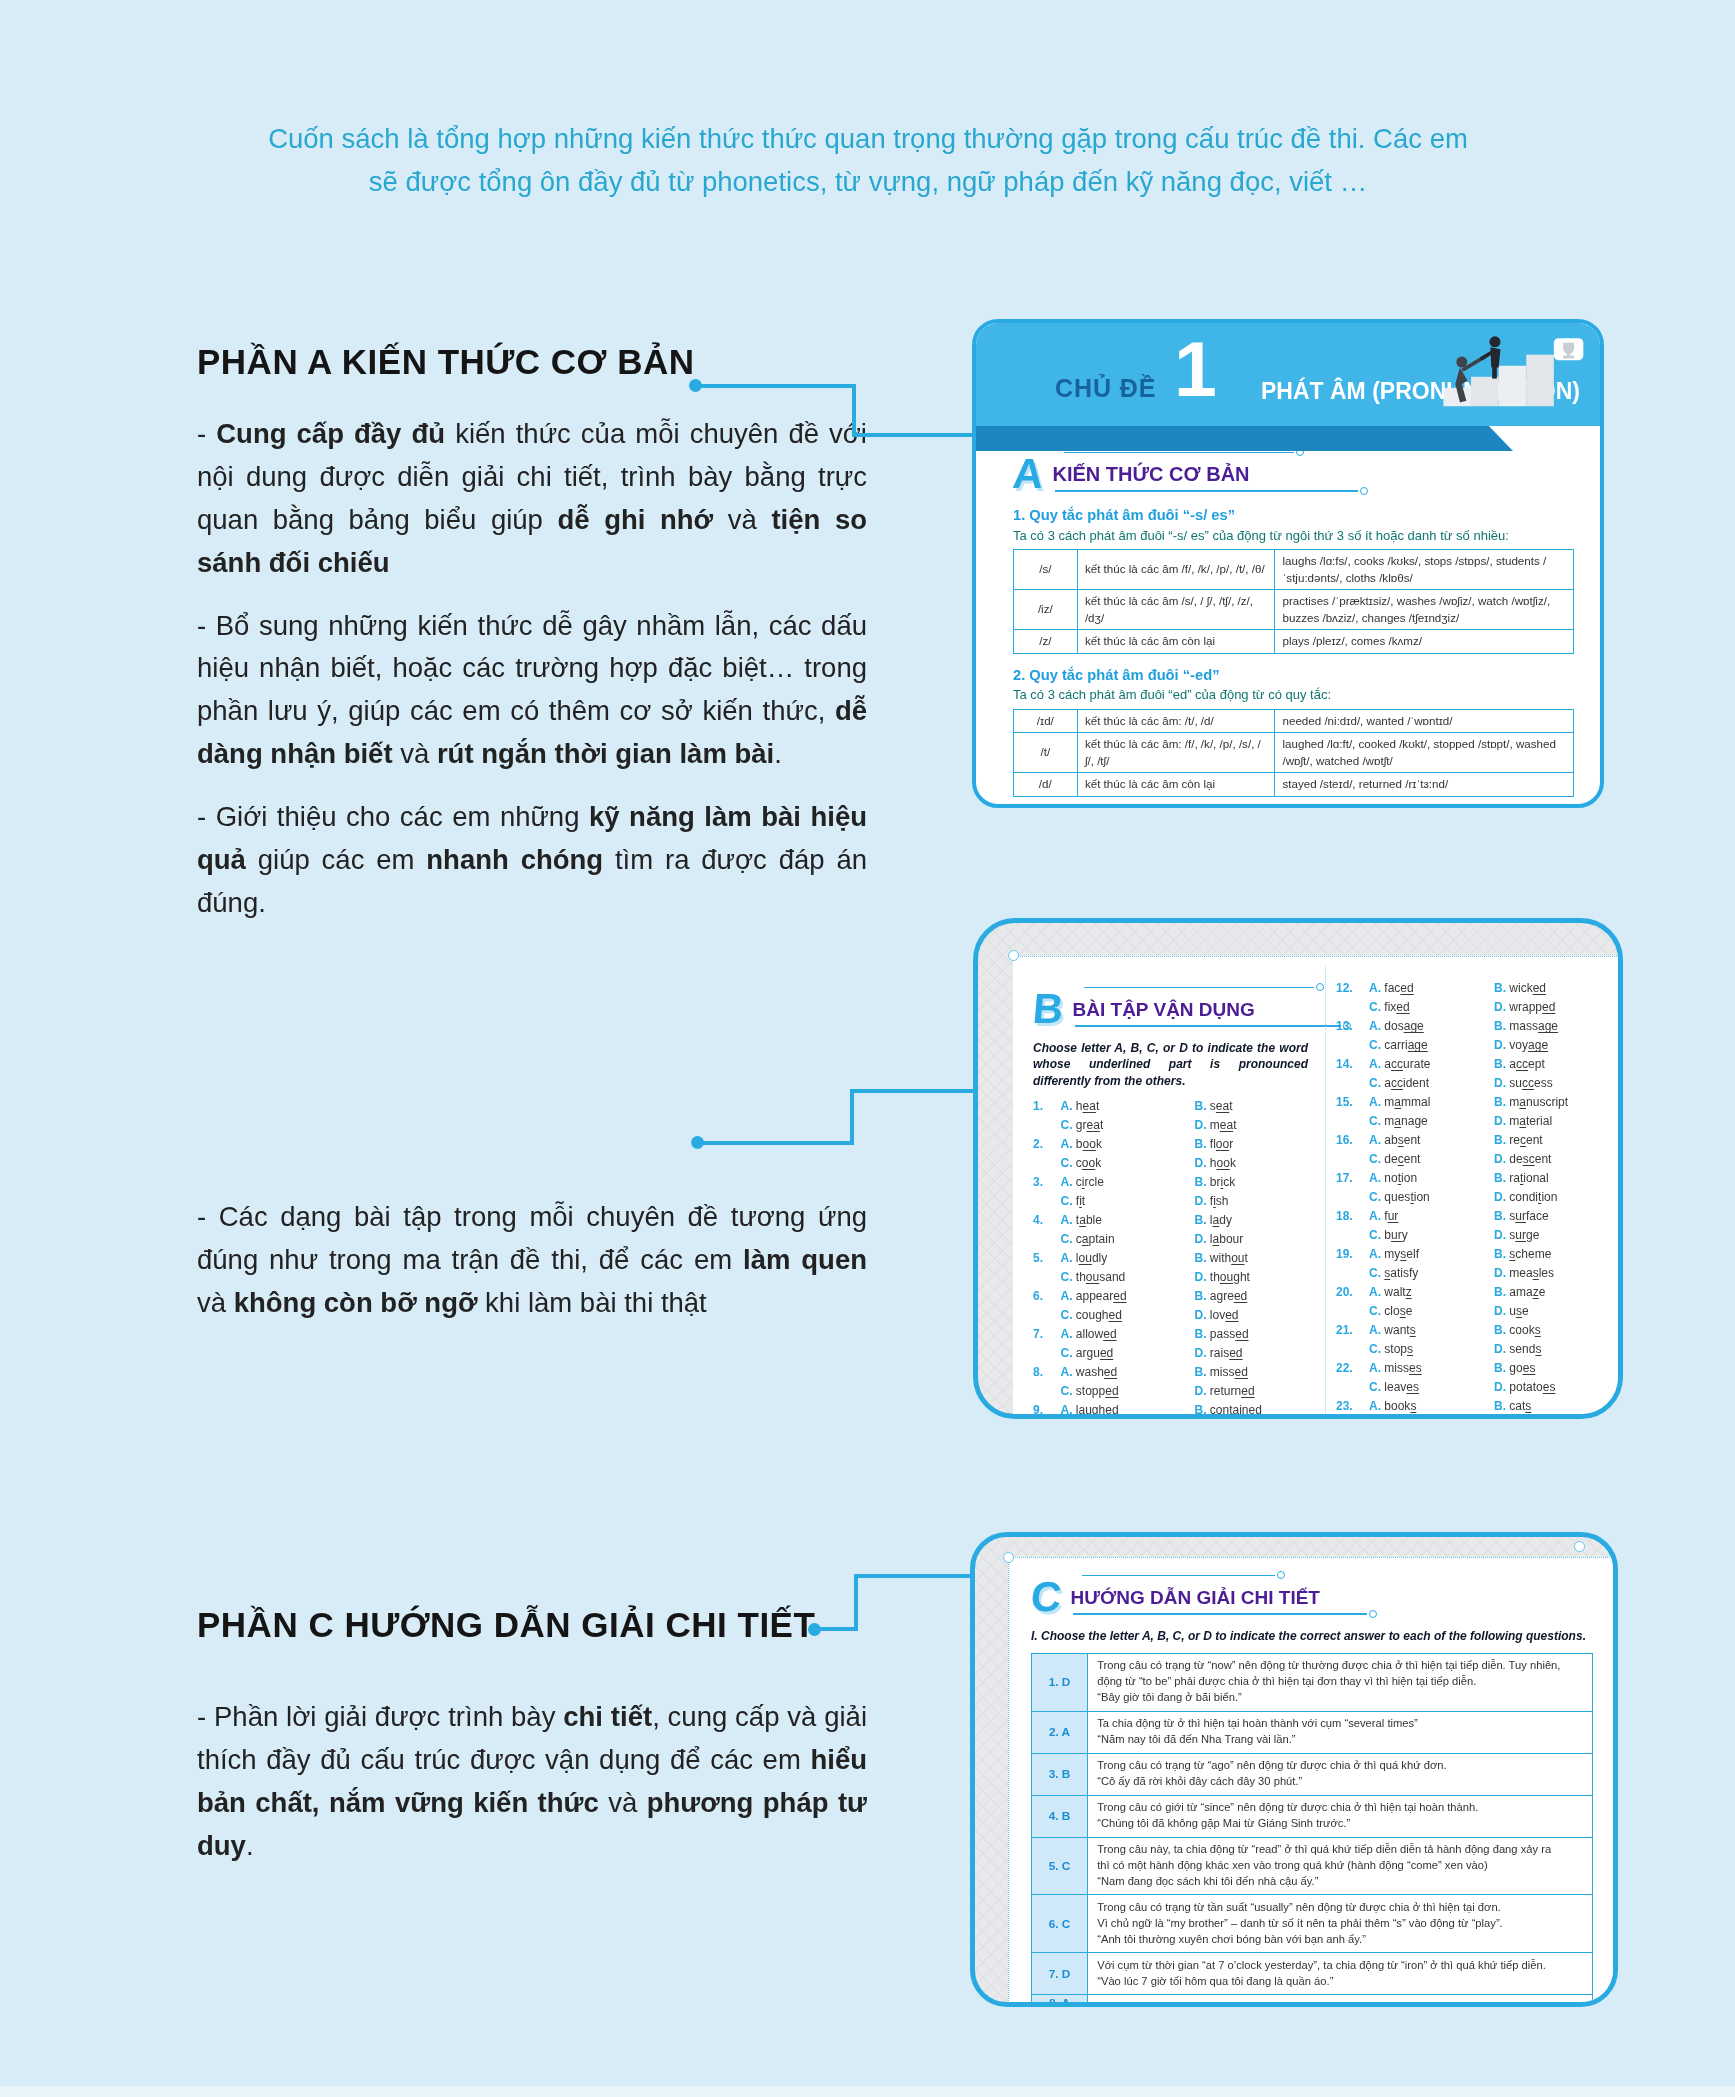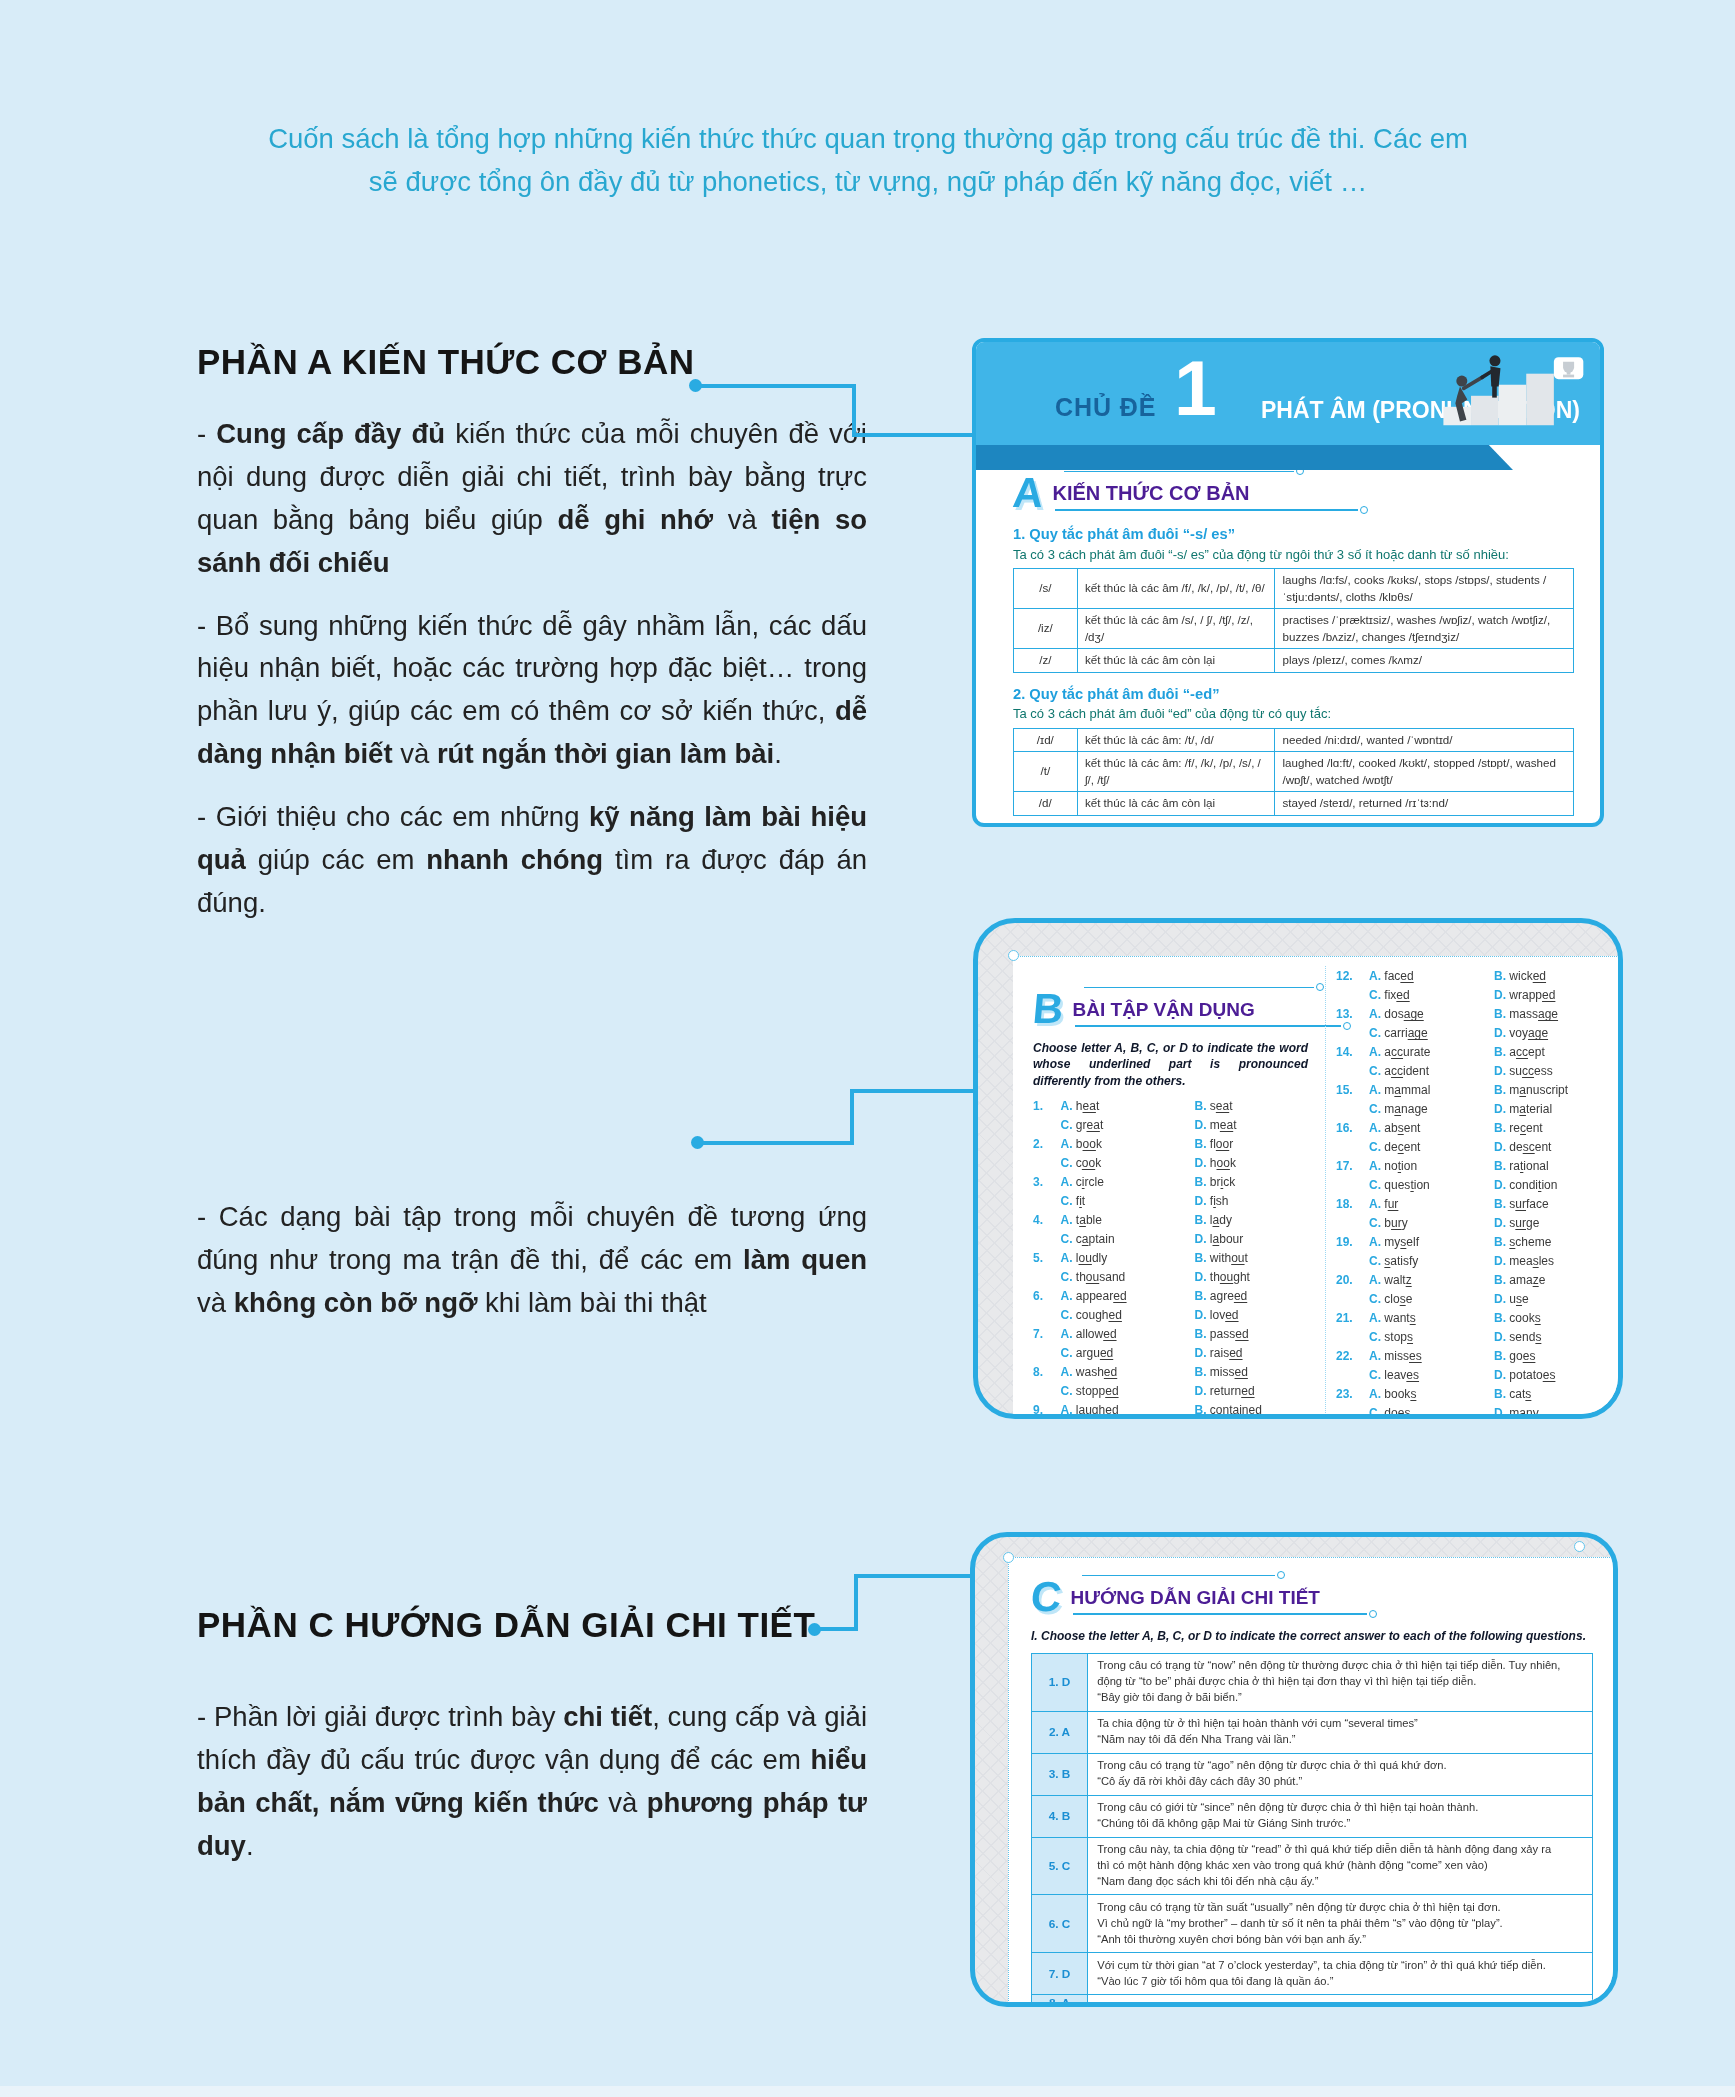--- a/index.html
+++ b/index.html
@@ -33,21 +33,21 @@
   .badge-letter{font-size:42px;font-weight:bold;color:#2aaae2;line-height:.95;
                 text-shadow:2.8px 2.8px 0 #bfe6f8;transform:skewX(-5deg);}
   .badge-label{font-size:20px;font-weight:bold;color:#4c1d95;padding-bottom:8.3px;white-space:nowrap;}
   .badge-rule{position:absolute;height:1.8px;background:#29abe2;}
   .badge-rule .ring{position:absolute;right:-10px;top:-3.7px;width:6.4px;height:6.4px;border:1.8px solid #29abe2;
                     border-radius:50%;background:#fff;display:block;}
   .badge-rule.rt{left:51px;top:5.5px;width:230px;}
   .badge-rule.rb{left:42px;bottom:1.8px;width:303px;}
 
   
-  #cardA{left:972px;top:338px;width:632px;height:489px;background:#fff;border-width:4.6px;border-radius:12px;}
+  #cardA{left:972px;top:319px;width:632px;height:489px;background:#fff;border-width:4.6px;border-radius:26px;}
   .card-a-header{position:relative;height:103px;background:#40b5e8;}
   .topic-label{position:absolute;left:79px;top:51px;font-size:25px;font-weight:bold;color:#17639c;letter-spacing:0.9px;}
   .topic-number{position:absolute;left:198px;top:1.8px;font-size:77px;font-weight:bold;color:#fff;}
   .topic-title{position:absolute;left:285px;top:55px;font-size:23px;font-weight:bold;color:#fff;white-space:nowrap;}
   .header-band{position:absolute;left:0;top:103px;width:537px;height:25px;background:#1d86c0;
                clip-path:polygon(0 0,95.5% 0,100% 100%,0 100%);z-index:2;}
   .illus{position:absolute;right:13px;top:3.7px;width:162px;height:83px;}
   .card-a-body{padding:20px 26px 0 37px;}
   .rule-heading{font-size:14.7px;font-weight:bold;color:#1f9fdd;margin:13px 0 4.6px;}
   .rule-intro{font-size:13px;color:#0f766e;margin:0 0 6.4px;}
@@ -56,21 +56,21 @@
   .pron-table td.ipa{width:48px;text-align:center;}
   .pron-table td.cond{width:182px;}
 
   
   #cardB{left:973px;top:918px;width:650px;height:501px;border-radius:42px;}
   .sheet{position:absolute;background:#fff;}
   #sheetB{left:35px;top:33px;right:-11px;bottom:-13px;border-top:1.8px dotted #63c4ec;}
   .sheet-ring{position:absolute;width:9.2px;height:9.2px;border:1.8px solid #63c4ec;border-radius:50%;background:#fff;}
   #sheetB .sheet-ring{left:-5.5px;top:-7.3px;}
   .b-left{position:absolute;left:20px;top:24px;width:275px;}
-  .b-right{position:absolute;left:323px;top:10px;width:280px;}
+  .b-right{position:absolute;left:323px;top:22px;width:280px;}
   .b-divider{position:absolute;left:312px;top:9.2px;bottom:0;border-left:1.8px dotted #9bd7f2;}
   .instruction{font-size:12px;font-weight:bold;font-style:italic;color:#0f172a;line-height:1.36;
                margin:11px 0 8.3px;text-align:justify;}
   .qgrid{display:grid;grid-template-columns:27.5px 134px 1fr;font-size:12px;line-height:19px;color:#3a3a3a;}
   .qgrid.right{grid-template-columns:33px 125px 1fr;}
   .qgrid .qnum{color:#29a8e0;font-weight:bold;}
   .qgrid .opt b{color:#29a8e0;}
   .qgrid u{text-underline-offset:1.8px;}
 
   

